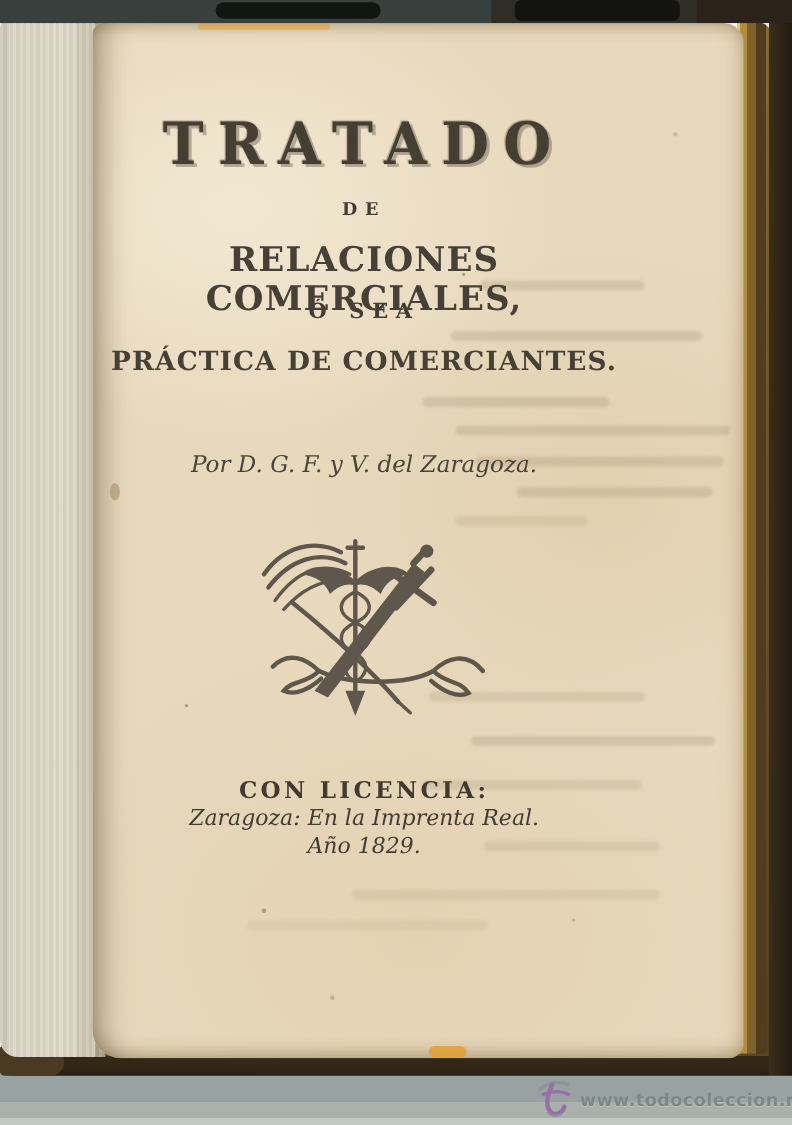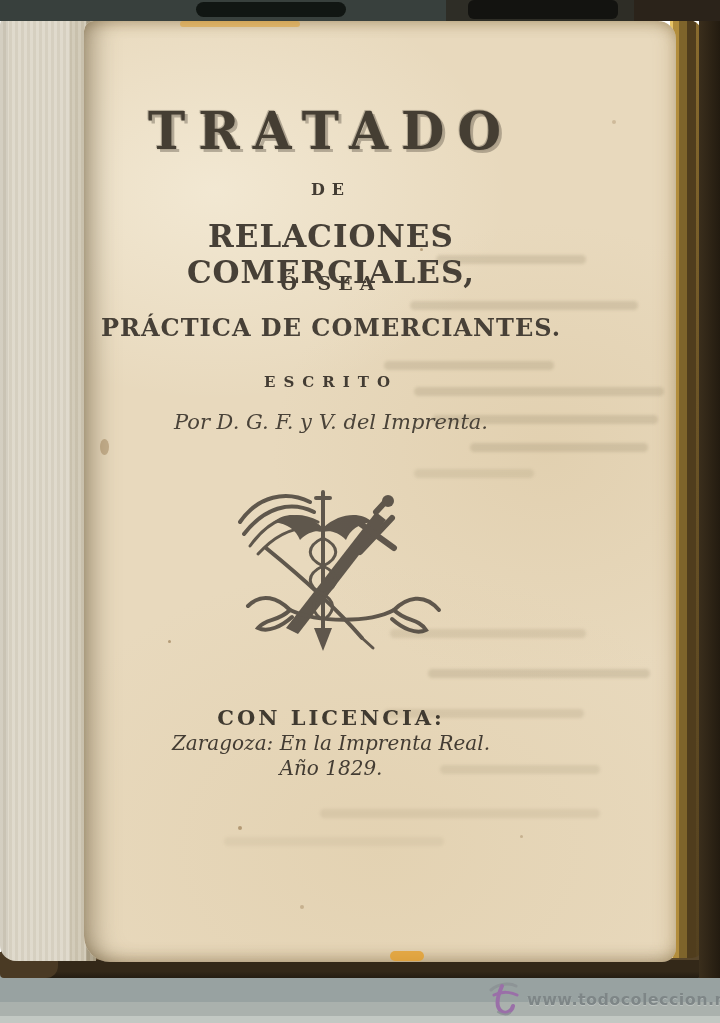--- a/index.html
+++ b/index.html
@@ -124,22 +124,21 @@
     <div class="spot" style="left:216px;top:884px;width:4px;height:4px;opacity:.6"></div>
     <div class="spot" style="left:436px;top:814px;width:3px;height:3px;opacity:.6"></div>
     <div class="spot" style="left:16px;top:418px;width:9px;height:16px;opacity:.7"></div>
 
     <div class="text-col">
       <div class="t-line title">TRATADO</div>
       <div class="t-line line-de">DE</div>
       <div class="t-line line-osea">Ó SEA</div>
       <div class="t-line line-relaciones">RELACIONES COMERCIALES,</div>
       <div class="t-line line-practica">PRÁCTICA DE COMERCIANTES.</div>
-      <div class="t-line line-escrito">ESCRITO</div>
-      <div class="t-line line-author">Por D. G. F. y V. del Imprenta.</div>
+      <div class="t-line line-author">Por D. G. F. y V. del Zaragoza.</div>
       <div class="t-line line-licencia">CON LICENCIA:</div>
       <div class="t-line line-imprenta">Zaragoza: En la Imprenta Real.</div>
       <div class="t-line line-anio">Año 1829.</div>
     </div>
 
     <svg class="emblem" viewBox="0 0 215 168" fill="none" stroke="#49423a" stroke-linecap="round">
 
       <path d="M4,34 C22,8 50,2 74,14" stroke-width="4"></path>
       <path d="M8,46 C28,20 54,12 78,24" stroke-width="4"></path>
       <path d="M14,58 C34,30 58,22 82,34" stroke-width="3"></path>

